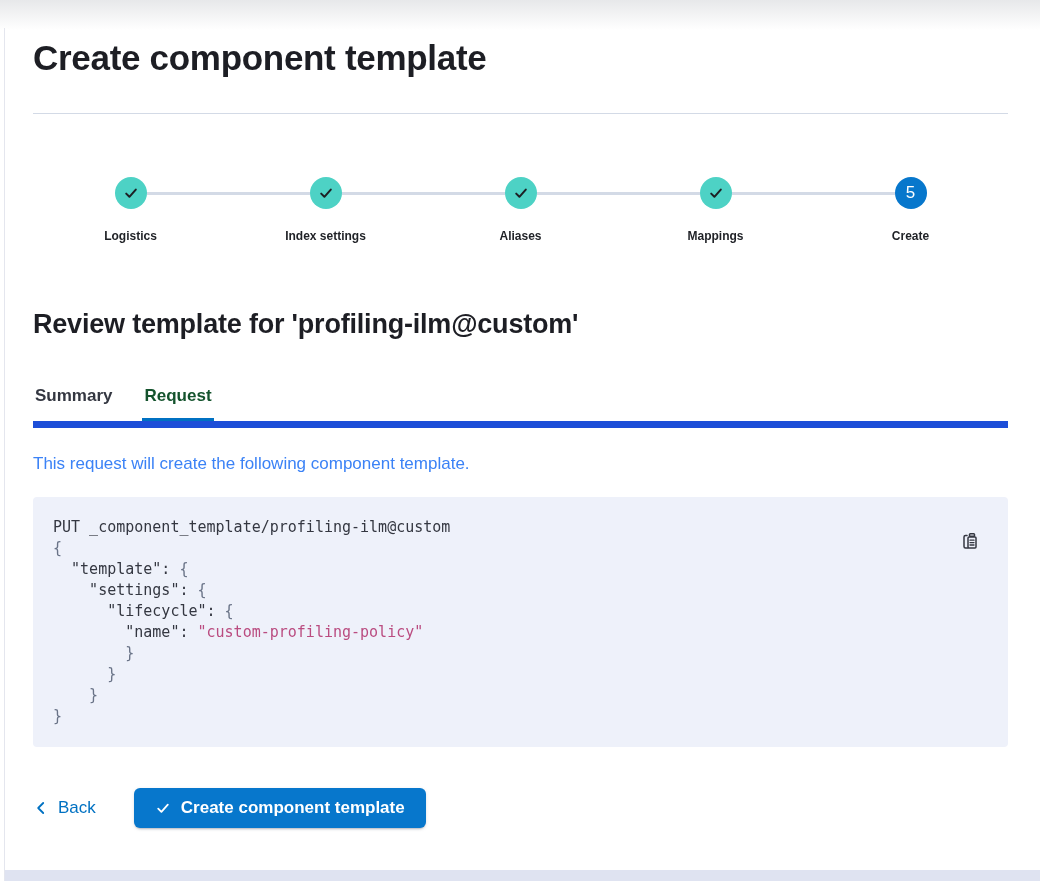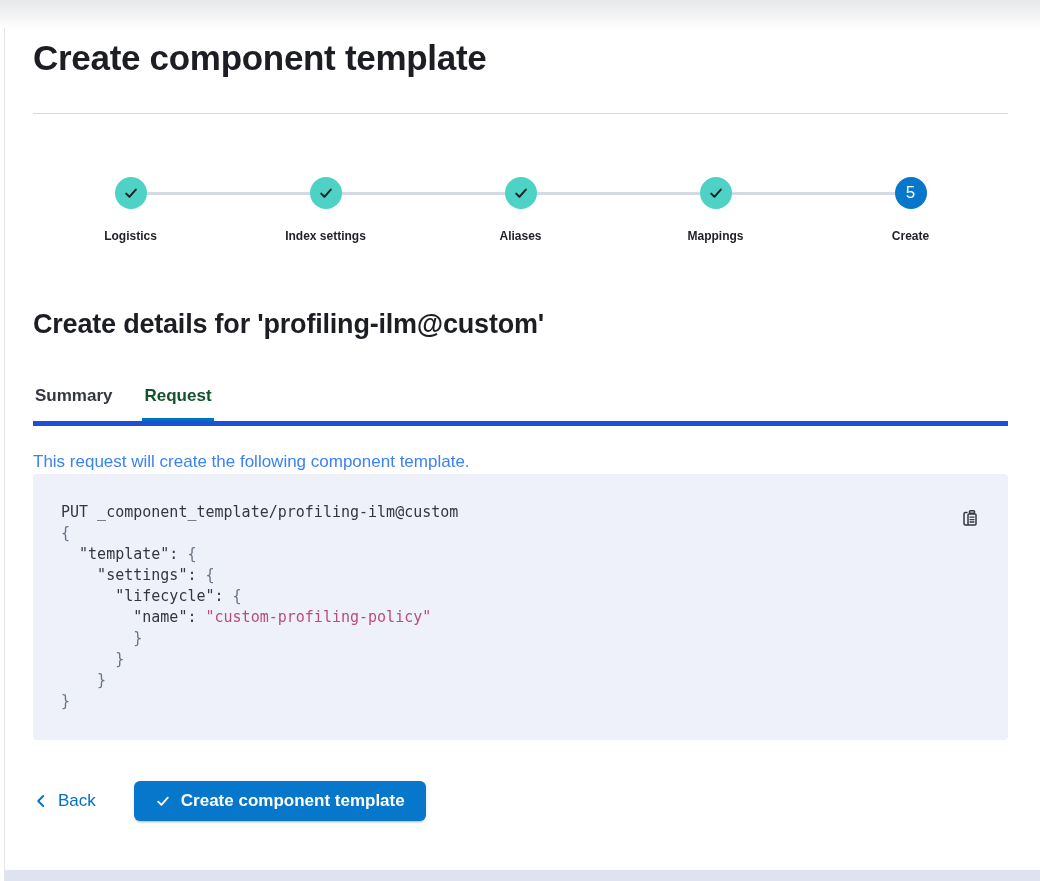--- a/index.html
+++ b/index.html
@@ -29,31 +29,31 @@
   .step:last-child::after{display:none;}
   .step-circle{width:32px;height:32px;border-radius:50%;z-index:1;
     display:flex;align-items:center;justify-content:center;}
   .step-circle--complete{background:#4DD2C5;}
   .step-circle--current{background:#0777CC;color:#ffffff;font-size:17px;font-weight:500;}
   .step-label{margin-top:17px;font-size:12px;line-height:21px;font-weight:700;color:#1f2126;}
 
   h2.section-heading{margin:59px 0 0;font-size:27px;line-height:36px;font-weight:700;color:#1d1e24;letter-spacing:-0.2px;}
 
   
-  .tabs{display:flex;gap:28px;margin-top:44px;border-bottom:5px solid #1d4ed8;}
+  .tabs{display:flex;gap:28px;margin-top:44px;border-bottom:7px solid #1d4ed8;}
   .tab{background:none;border:none;padding:0 2px 12px;margin:0;cursor:pointer;
     font-family:inherit;font-size:17px;font-weight:700;color:#343741;
     border-bottom:3px solid transparent;}
   .tab--selected{color:#14532d;border-bottom-color:#0071c2;}
 
   .description{margin:24px 0 0;font-size:17px;line-height:24px;color:#3b82f6;}
 
   
-  .code-block{position:relative;background:#eef1fa;border-radius:4px;
-    padding:28px;box-sizing:border-box;}
+  .code-block{position:relative;margin-top:21px;background:#eef1fa;border-radius:4px;
+    padding:20px;box-sizing:border-box;}
   .code-block pre{margin:0;font-family:"DejaVu Sans Mono",monospace;font-size:15px;line-height:21px;}
   .code-line{white-space:pre;}
   .tok-plain{color:#343741;}
   .tok-punc{color:#697387;}
   .tok-str{color:#ba4c80;}
   .copy-button{position:absolute;top:34px;right:28px;background:none;border:none;padding:0;
     cursor:pointer;color:#343741;line-height:0;}
 
   
   .footer-row{display:flex;align-items:center;gap:38px;margin-top:41px;}
@@ -107,21 +107,21 @@
           </svg>
         </div>
         <div class="step-label">Mappings</div>
       </div>
       <div class="step">
         <div class="step-circle step-circle--current">5</div>
         <div class="step-label">Create</div>
       </div>
     </div>
 
-  <h2 class="section-heading">Create details for 'profiling-ilm@custom'</h2>
+  <h2 class="section-heading">Review template for 'profiling-ilm@custom'</h2>
 
   <div class="tabs">
     <button class="tab">Summary</button>
     <button class="tab tab--selected">Request</button>
   </div>
 
   <p class="description">This request will create the following component template.</p>
 
   <div class="code-block">
     <pre><div class="code-line"><span class="tok-plain">PUT _component_template/profiling-ilm@custom</span></div><div class="code-line"><span class="tok-punc">{</span></div><div class="code-line"><span class="tok-plain">  "template": </span><span class="tok-punc">{</span></div><div class="code-line"><span class="tok-plain">    "settings": </span><span class="tok-punc">{</span></div><div class="code-line"><span class="tok-plain">      "lifecycle": </span><span class="tok-punc">{</span></div><div class="code-line"><span class="tok-plain">        "name": </span><span class="tok-str">"custom-profiling-policy"</span></div><div class="code-line"><span class="tok-punc">        }</span></div><div class="code-line"><span class="tok-punc">      }</span></div><div class="code-line"><span class="tok-punc">    }</span></div><div class="code-line"><span class="tok-punc">}</span></div></pre>

